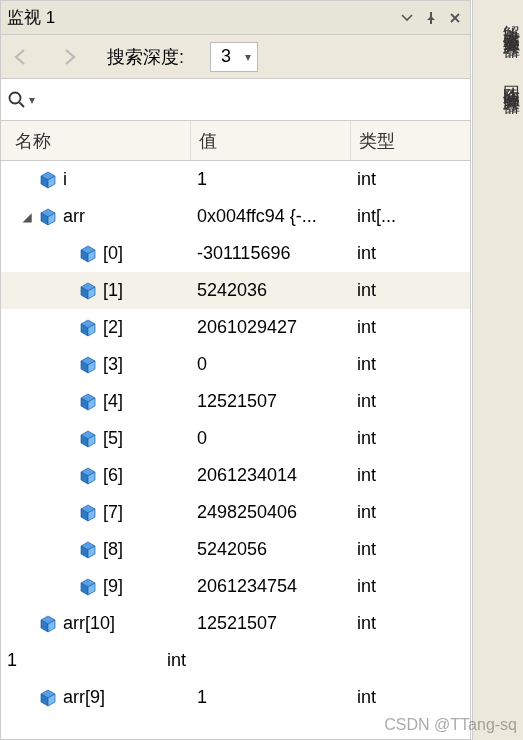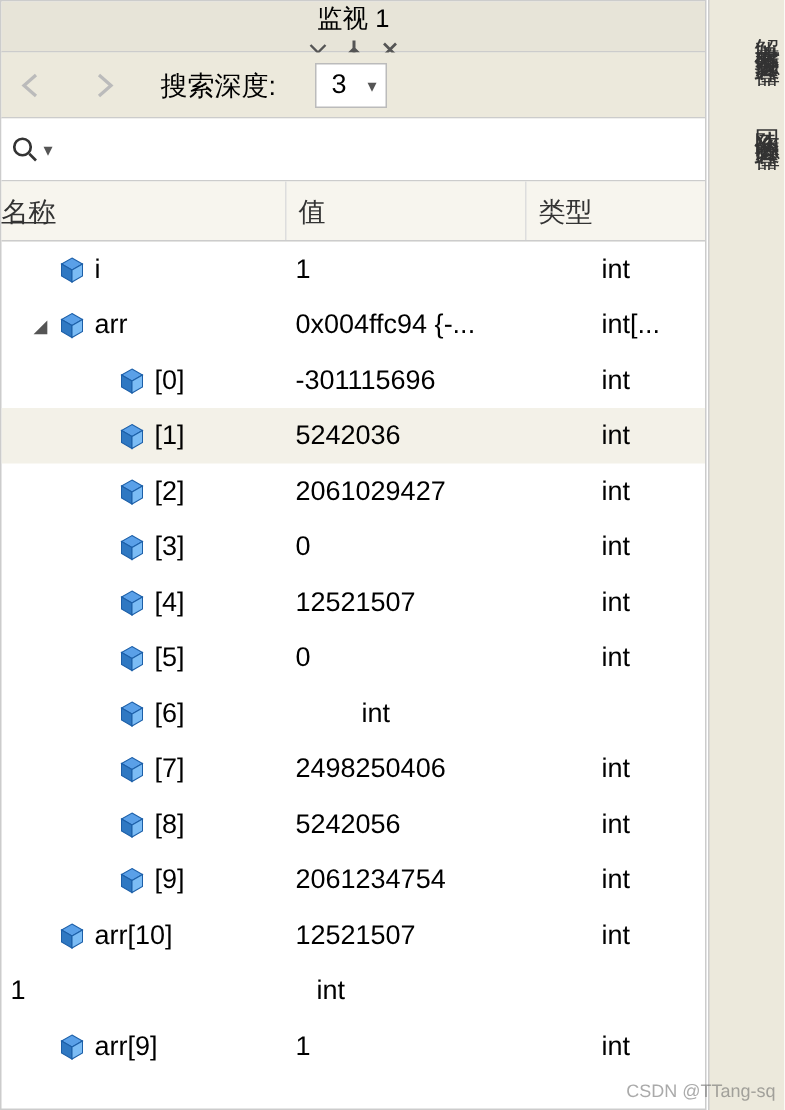--- a/index.html
+++ b/index.html
@@ -20,21 +20,20 @@
     flex-direction: column;
     background: #fff;
   }
   .titlebar {
     height: 34px;
     background: #e7e4d8;
     display: flex;
     align-items: center;
     padding: 0 6px;
     border-bottom: 1px solid #ccc;
-    flex-direction: column;
   }
   .titlebar-title { flex: 1; color: #000; font-size: 17px; }
   .titlebar-icons { display: flex; gap: 6px; align-items: center; }
   .tb-icon { width: 18px; height: 18px; display:flex; align-items:center; justify-content:center; cursor:pointer; color:#555; }
   .toolbar {
     height: 44px;
     background: #ece9dc;
     border-bottom: 1px solid #ccc;
     display: flex;
     align-items: center;
@@ -60,34 +59,34 @@
     background:transparent; font-style: italic;
   }
   .search-icon-wrap { display:flex; align-items:center; gap:2px; color:#333; cursor:pointer; }
   .headers {
     height: 40px;
     display:flex; align-items:center;
     border-bottom: 1px solid #ccc;
     color:#333; font-size:18px;
     background:#f7f5ee;
   }
-  .col-name { width: 190px; border-right:1px solid #ddd; height:100%; display:flex; align-items:center;text-decoration:underline; }
+  .col-name { width: 190px; padding-left: 14px; border-right:1px solid #ddd; height:100%; display:flex; align-items:center; }
   .col-value{ width: 160px; padding-left: 8px; border-right:1px solid #ddd; height:100%; display:flex; align-items:center; }
   .col-type { flex:1; padding-left: 8px; height:100%; display:flex; align-items:center; }
   .rows { flex:1; overflow:hidden; }
   .row {
     height: 37px;
     display:flex; align-items:center;
     font-size:18px;
     color:#000;
   }
   .row.alt { background:#f3f1e8; }
   .row .c-name { width:190px; display:flex; align-items:center; height:100%; }
   .row .c-val  { width:160px; padding-left:6px; white-space:nowrap; overflow:hidden; text-overflow:ellipsis; height:100%; display:flex; align-items:center; }
-  .row .c-type { flex:1; padding-left:6px; white-space:nowrap; overflow:hidden; text-overflow:ellipsis; height:100%; display:flex; align-items:center;margin-left:44px; }
+  .row .c-type { flex:1; padding-left:6px; white-space:nowrap; overflow:hidden; text-overflow:ellipsis; height:100%; display:flex; align-items:center; }
   .expander { width:16px; display:flex; justify-content:center; color:#555; font-size:13px; }
   .cube-icon { width:18px; height:18px; margin-right:6px; flex-shrink:0; }
   .name-text { white-space:nowrap; }
   .sidebar {
     position:absolute; left:472px; top:0; width:51px; height:740px;
     background:#ece9dc;
     display:flex; flex-direction:column;
     border-left:1px solid #ccc;
   }
   .tab-vert {
@@ -96,21 +95,21 @@
     font-size:17px; color:#333;
     padding: 12px 0;
     display:flex; justify-content:center;
     letter-spacing: 2px;
     cursor:pointer;
     flex:0 0 auto;
   }
   .tab-vert + .tab-vert { margin-top: 18px; }
   .watermark {
     position:absolute; right:6px; bottom:6px;
-    font-size:12px; color:rgba(100,100,100,0.55);
+    font-size:16px; color:rgba(100,100,100,0.55);
     font-family: Arial, sans-serif;
   }
   .tri { font-size:12px; color:#555; }
   svg.cube { display:block; }
 </style>
 </head>
 <body>
 
 <div class="main-panel">
 
@@ -295,20 +294,21 @@
           <span class="expander" style="width: 24px; margin-left: 48px; font-size: 12px;"></span>
           <span class="cube-icon">
             <svg class="cube" width="18" height="18" viewBox="0 0 18 18">
               <path d="M9 1 L16 5 L9 9 L2 5 Z" fill="#5aa0e8" stroke="#1c5fa8" stroke-width="0.7"></path>
               <path d="M2 5 L2 13 L9 17 L9 9 Z" fill="#2f78c2" stroke="#1c5fa8" stroke-width="0.7"></path>
               <path d="M16 5 L16 13 L9 17 L9 9 Z" fill="#7bbcf5" stroke="#1c5fa8" stroke-width="0.7"></path>
             </svg>
           </span>
           <span class="name-text">[6]</span>
         </div>
+        <div class="c-val">2061234014</div>
         <div class="c-type">int</div>
       </div>
       <div class="row">
         <div class="c-name" style="padding-left: 6px;">
           <span class="expander" style="width: 24px; margin-left: 48px; font-size: 12px;"></span>
           <span class="cube-icon">
             <svg class="cube" width="18" height="18" viewBox="0 0 18 18">
               <path d="M9 1 L16 5 L9 9 L2 5 Z" fill="#5aa0e8" stroke="#1c5fa8" stroke-width="0.7"></path>
               <path d="M2 5 L2 13 L9 17 L9 9 Z" fill="#2f78c2" stroke="#1c5fa8" stroke-width="0.7"></path>
               <path d="M16 5 L16 13 L9 17 L9 9 Z" fill="#7bbcf5" stroke="#1c5fa8" stroke-width="0.7"></path>

